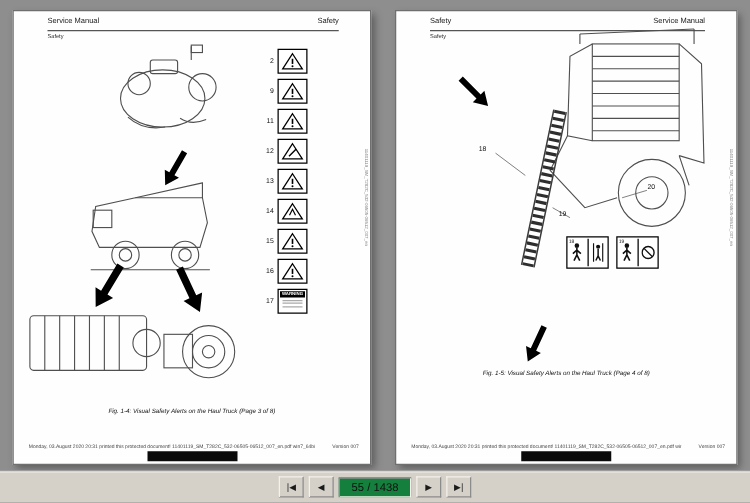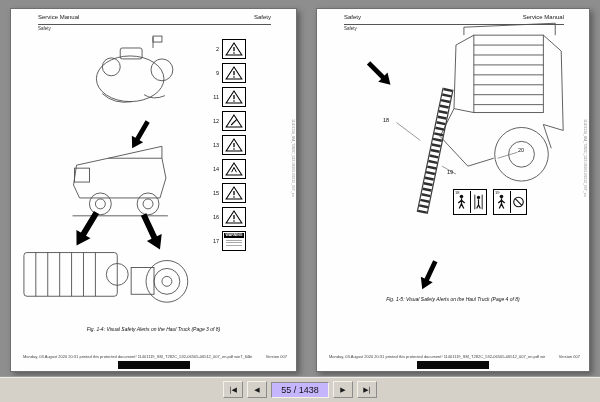--- a/index.html
+++ b/index.html
@@ -31,21 +31,21 @@
 .wlines{width:100%}
 .wlines i{display:block;height:1px;background:#aaa;margin:1.5px 2px 0}
 .callout{position:absolute;font-size:5.5px;color:#111}
 .plabels{position:absolute;left:136px;top:180px;display:flex;gap:6px}
 .pbox{position:relative;width:34px;height:26px;border:1px solid #000;background:#fff;display:flex;align-items:center;justify-content:space-evenly}
 .pbox .pnum{position:absolute;left:1px;top:0;font-size:4px;color:#111}
 .pbox svg{width:11px;height:18px}
 .pbox .div{width:1px;height:22px;background:#000}
 #toolbar{position:absolute;left:0;top:376px;width:600px;height:26px;background:#d5d1c9;border-top:1px solid #9b9b9b;box-shadow:inset 0 1px 0 #f2efe9;display:flex;align-items:center;justify-content:center;gap:4px}
 .tbtn{width:20px;height:17px;font-size:7px;line-height:14px;text-align:center;color:#1a1a1a;background:#d5d1c9;border:1px solid;border-color:#f4f1ea #8c8c8c #8c8c8c #f4f1ea;cursor:pointer;user-select:none;font-family:"DejaVu Sans",sans-serif;padding:0}
-#pagefield{width:58px;height:16px;background:#c4b5fd;border:1px solid;border-color:#8c8c8c #f4f1ea #f4f1ea #8c8c8c;font-size:9px;line-height:14px;text-align:center;color:#111}
+#pagefield{width:58px;height:16px;background:#15803d;border:1px solid;border-color:#8c8c8c #f4f1ea #f4f1ea #8c8c8c;font-size:9px;line-height:14px;text-align:center;color:#111}
 </style>
 </head>
 <body>
 
 <div class="page" id="page-left">
   <div class="hdr">
     <span>Service Manual</span>
     <span>Safety</span>
   </div>
   <div class="rule"></div>

